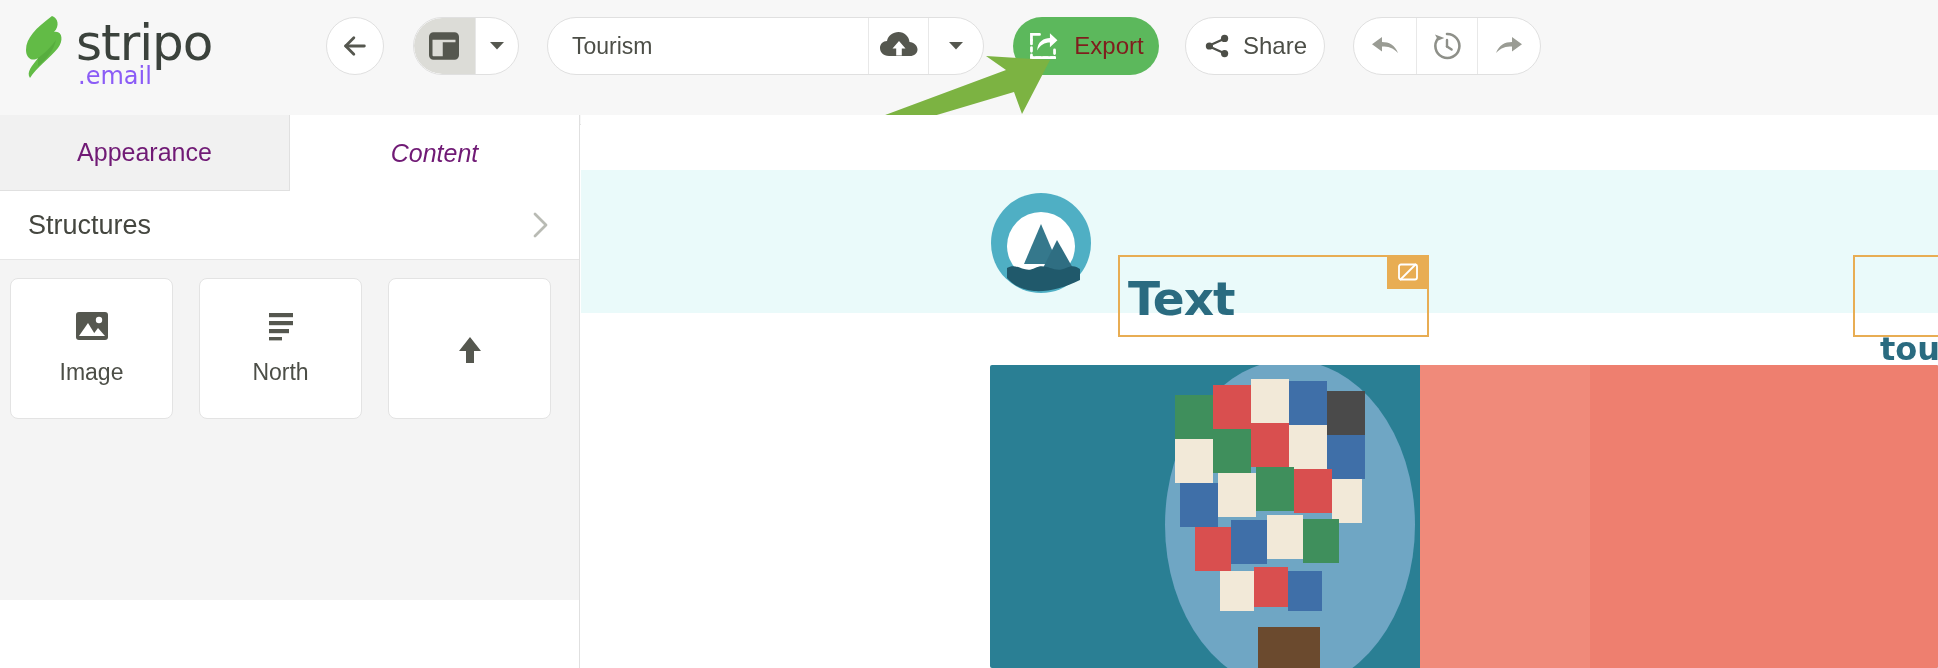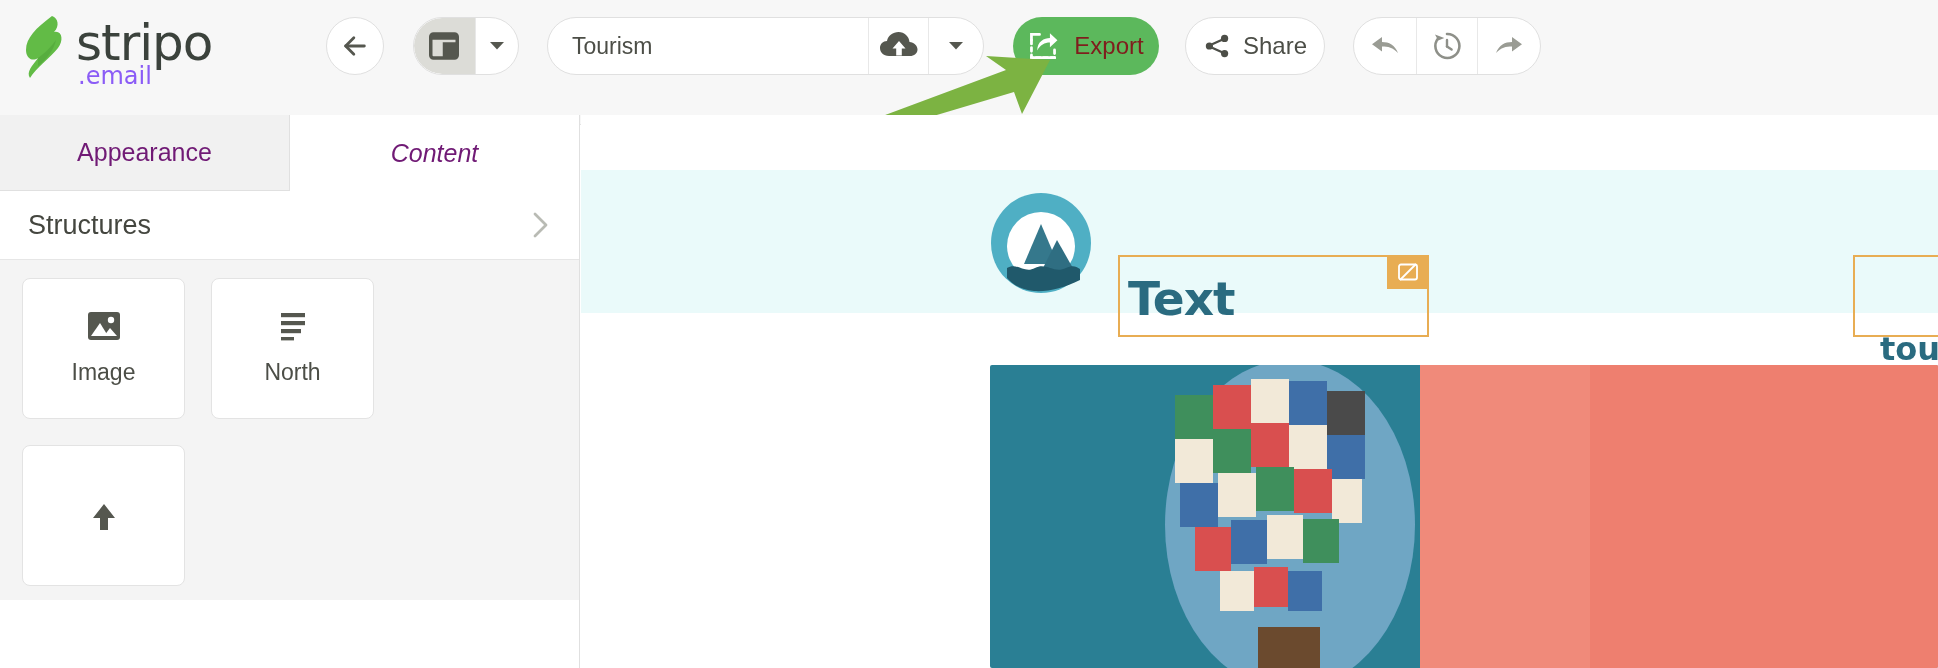--- a/index.html
+++ b/index.html
@@ -113,21 +113,21 @@
   .tab.inactive { background: #f1f1f1; border-bottom: 1px solid #e0e0e0; border-right: 1px solid #e0e0e0; }
   .tab.active { background: #ffffff; font-style: italic; }
 
   .acc-row {
     height: 69px; display: flex; align-items: center; justify-content: space-between;
     padding: 0 28px; border-bottom: 1px solid #e6e6e6; cursor: pointer;
   }
   .acc-title { font-size: 27px; color: #44463f; font-weight: 400; }
 
   .blocks-area {
-    background: #f4f4f4; padding: 18px 22px; height: 340px; overflow: hidden;
+    background: #f4f4f4; padding: 18px 10px; height: 340px; overflow: hidden;
   }
   .blocks-grid { display: flex; flex-wrap: wrap; gap: 26px; }
   .block-card {
     width: 163px; height: 141px; background: #ffffff;
     border: 1px solid #e3e3e3; border-radius: 8px;
     display: flex; flex-direction: column; align-items: center; justify-content: center;
     gap: 18px; cursor: grab;
   }
   .block-label { font-size: 23px; color: #4c4e47; }
 

